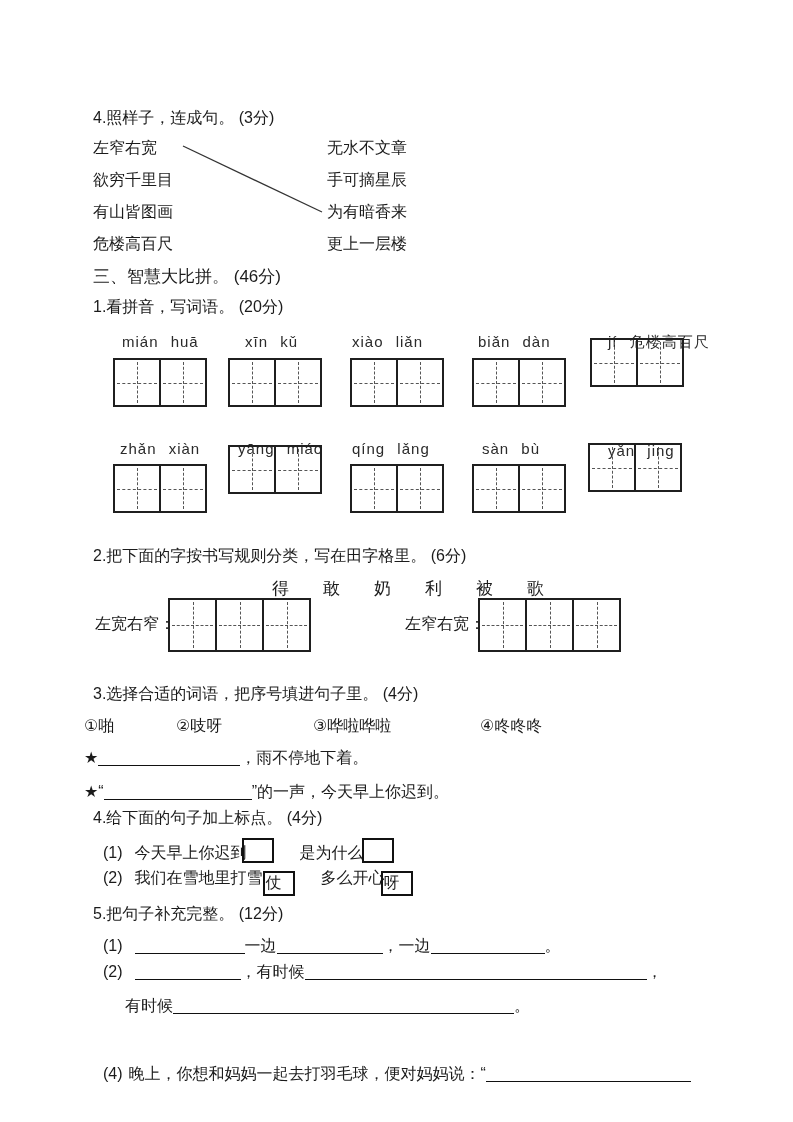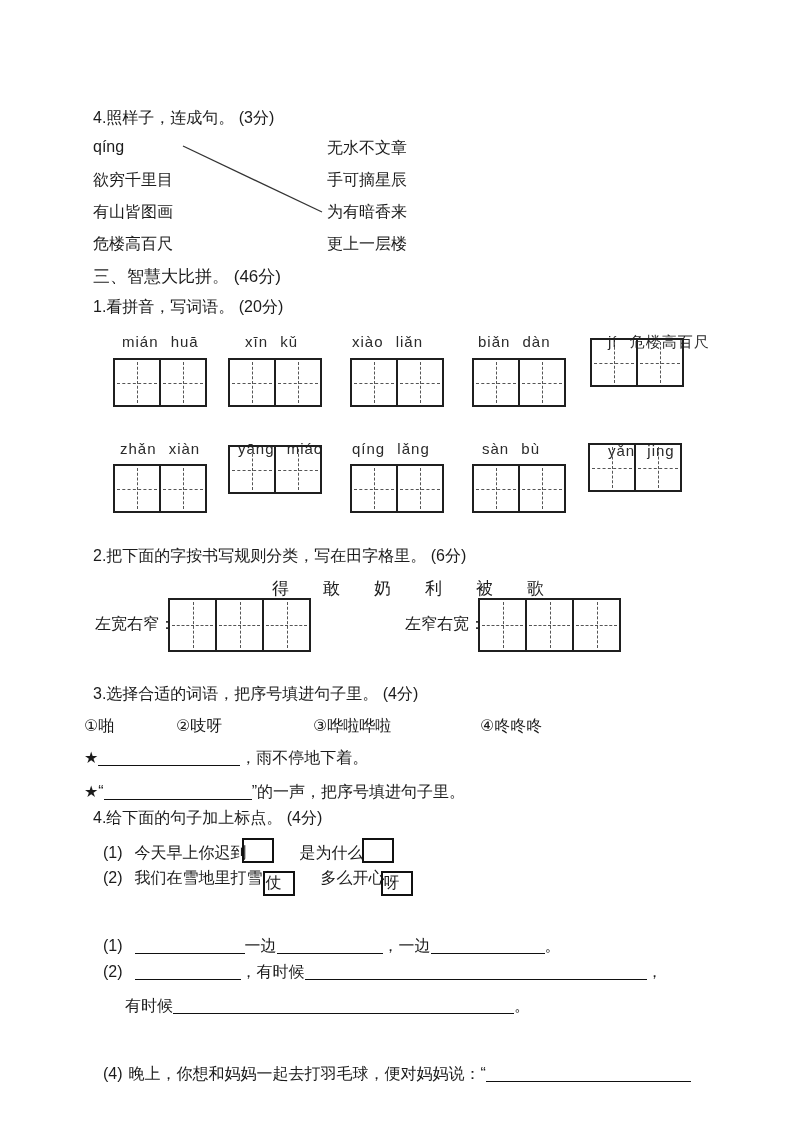--- a/index.html
+++ b/index.html
@@ -56,21 +56,21 @@
   .chars{position:absolute;display:flex;gap:34px;font-size:17px;color:#1b1b1b;}
   .match-line{position:absolute;}
 </style>
 </head>
 <body>
 
 <div class="page">
 
   <div class="t" style="left:93px;top:108px">4.照样子，连成句。 (3分)</div>
 
-  <div class="t" style="left:93px;top:138px">qíng</div>
+  <div class="t" style="left:93px;top:138px">左窄右宽</div>
   <div class="t" style="left:93px;top:170px">欲穷千里目</div>
   <div class="t" style="left:93px;top:202px">有山皆图画</div>
   <div class="t" style="left:93px;top:234px">危楼高百尺</div>
 
   <div class="t" style="left:327px;top:138px">无水不文章</div>
   <div class="t" style="left:327px;top:170px">手可摘星辰</div>
   <div class="t" style="left:327px;top:202px">为有暗香来</div>
   <div class="t" style="left:327px;top:234px">更上一层楼</div>
 
   <svg class="match-line" style="left:180px;top:142px" width="148" height="76">
@@ -165,33 +165,34 @@
   <span class="t" style="left:84px;top:716px">①啪</span>
   <span class="t" style="left:176px;top:716px">②吱呀</span>
   <span class="t" style="left:313px;top:716px">③哗啦哗啦</span>
   <span class="t" style="left:480px;top:716px">④咚咚咚</span>
 
   <div class="line" style="left:84px;top:748px">
     <span>★</span><span class="blank" style="width:142px"></span><span>，雨不停地下着。</span>
   </div>
 
   <div class="line" style="left:84px;top:782px">
-    <span>★“</span><span class="blank" style="width:148px"></span><span>”的一声，把序号填进句子里。</span>
+    <span>★“</span><span class="blank" style="width:148px"></span><span>”的一声，今天早上你迟到。</span>
   </div>
 
   <div class="t" style="left:93px;top:808px">4.给下面的句子加上标点。 (4分)</div>
 
   <div class="line" style="left:103px;top:838px">
     <span class="num">(1)</span><span>今天早上你迟到</span><span class="pbox ov5"></span><span class="gap26"></span><span>是为什么</span><span class="pbox ov2"></span>
   </div>
 
   <div class="line" style="left:103px;top:868px">
     <span class="num">(2)</span><span>我们在雪地里打雪</span><span class="pbox"><span class="ch">仗</span></span><span class="gap26"></span><span>多么开心</span><span class="pbox ov4"><span class="ch">呀</span></span>
   </div>
 
+  <div class="t" style="left:93px;top:904px">5.把句子补充完整。 (12分)</div>
 
   <div class="line" style="left:103px;top:936px">
     <span class="num">(1)</span><span class="blank" style="width:110px"></span><span>一边</span><span class="blank" style="width:106px"></span><span>，一边</span><span class="blank" style="width:114px"></span><span>。</span>
   </div>
 
   <div class="line" style="left:103px;top:962px">
     <span class="num">(2)</span><span class="blank" style="width:106px"></span><span>，有时候</span><span class="blank" style="width:342px"></span><span>，</span>
   </div>
 
   <div class="line" style="left:125px;top:996px">

